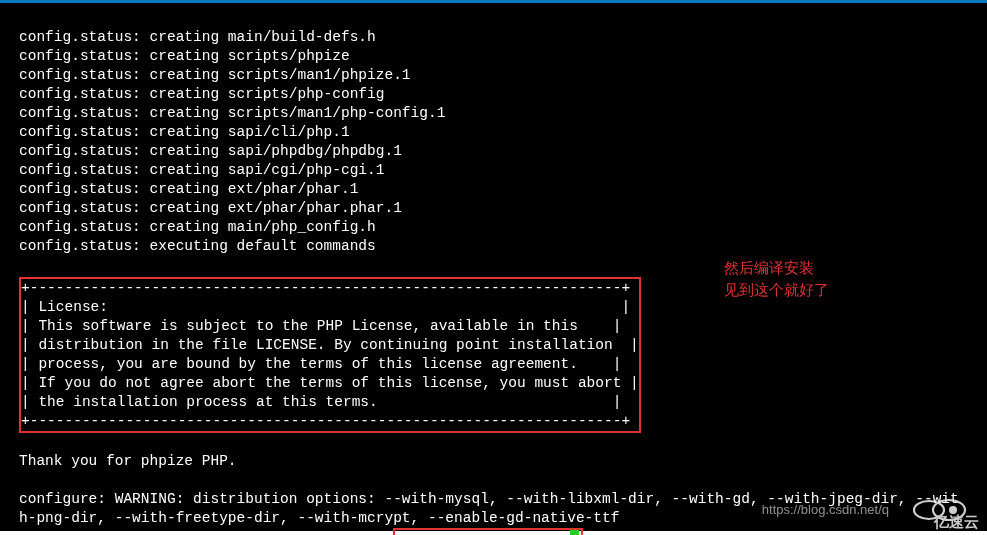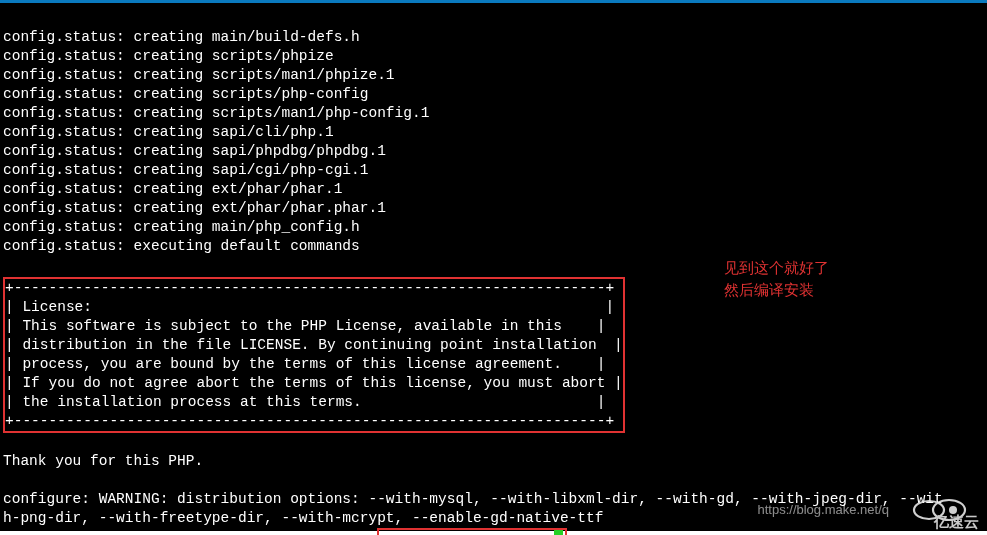--- a/index.html
+++ b/index.html
@@ -12,21 +12,21 @@
       overflow: hidden;
       position: relative;
     }
     .topbar {
       height: 3px;
       background: #0a7abf;
     }
     .terminal {
       background: #000;
       color: #fff;
-      padding: 6px 4px 10px 3px;
+      padding: 6px 4px 10px 19px;
       line-height: 19px;
       white-space: pre;
       position: relative;
       height: 528px;
     }
     .config-lines { display: block; }
     .license-box {
       border: 2px solid #e03232;
       display: inline-block;
       padding: 0;
@@ -104,32 +104,32 @@
 <span>config.status: executing default commands</span></div>
 <div class="license-box"><span>+--------------------------------------------------------------------+</span>
 <span>| License:                                                           |</span>
 <span>| This software is subject to the PHP License, available in this    |</span>
 <span>| distribution in the file LICENSE. By continuing point installation  |</span>
 <span>| process, you are bound by the terms of this license agreement.    |</span>
 <span>| If you do not agree abort the terms of this license, you must abort |</span>
 <span>| the installation process at this terms.                           |</span>
 <span>+--------------------------------------------------------------------+</span></div>
 
-<span>Thank you for this PHP.</span>
+<span>Thank you for phpize PHP.</span>
 
 <span>configure: WARNING: distribution options: --with-mysql, --with-libxml-dir, --with-gd, --with-jpeg-dir, --wit</span>
 <span>h-png-dir, --with-freetype-dir, --with-mcrypt, --enable-gd-native-ttf</span>
 <span>[root@iZ2ze97z2kmbapaunt92ugZ php-7.4.10]# </span><span class="cmd-box"><span>make &amp;&amp; make install</span><span class="cursor"></span></span>
 
   <div class="annotation">
+    <div>然后编译安装</div>
     <div>见到这个就好了</div>
-    <div>然后编译安装</div>
   </div>
 
-  <div class="watermark-text">https://blog.make.net/q</div>
+  <div class="watermark-text">https://blog.csdn.net/q</div>
   <div class="watermark-logo">
     <svg width="62" height="30" viewBox="0 0 62 30">
       <g fill="none" stroke="#e6e6e6" stroke-width="2.2">
         <ellipse cx="20" cy="16" rx="15" ry="9"></ellipse>
         <ellipse cx="40" cy="16" rx="16" ry="10"></ellipse>
         <circle cx="44" cy="16" r="4" fill="#e6e6e6" stroke="none"></circle>
       </g>
     </svg>
   </div>
   <div class="logo-label">亿速云</div>

